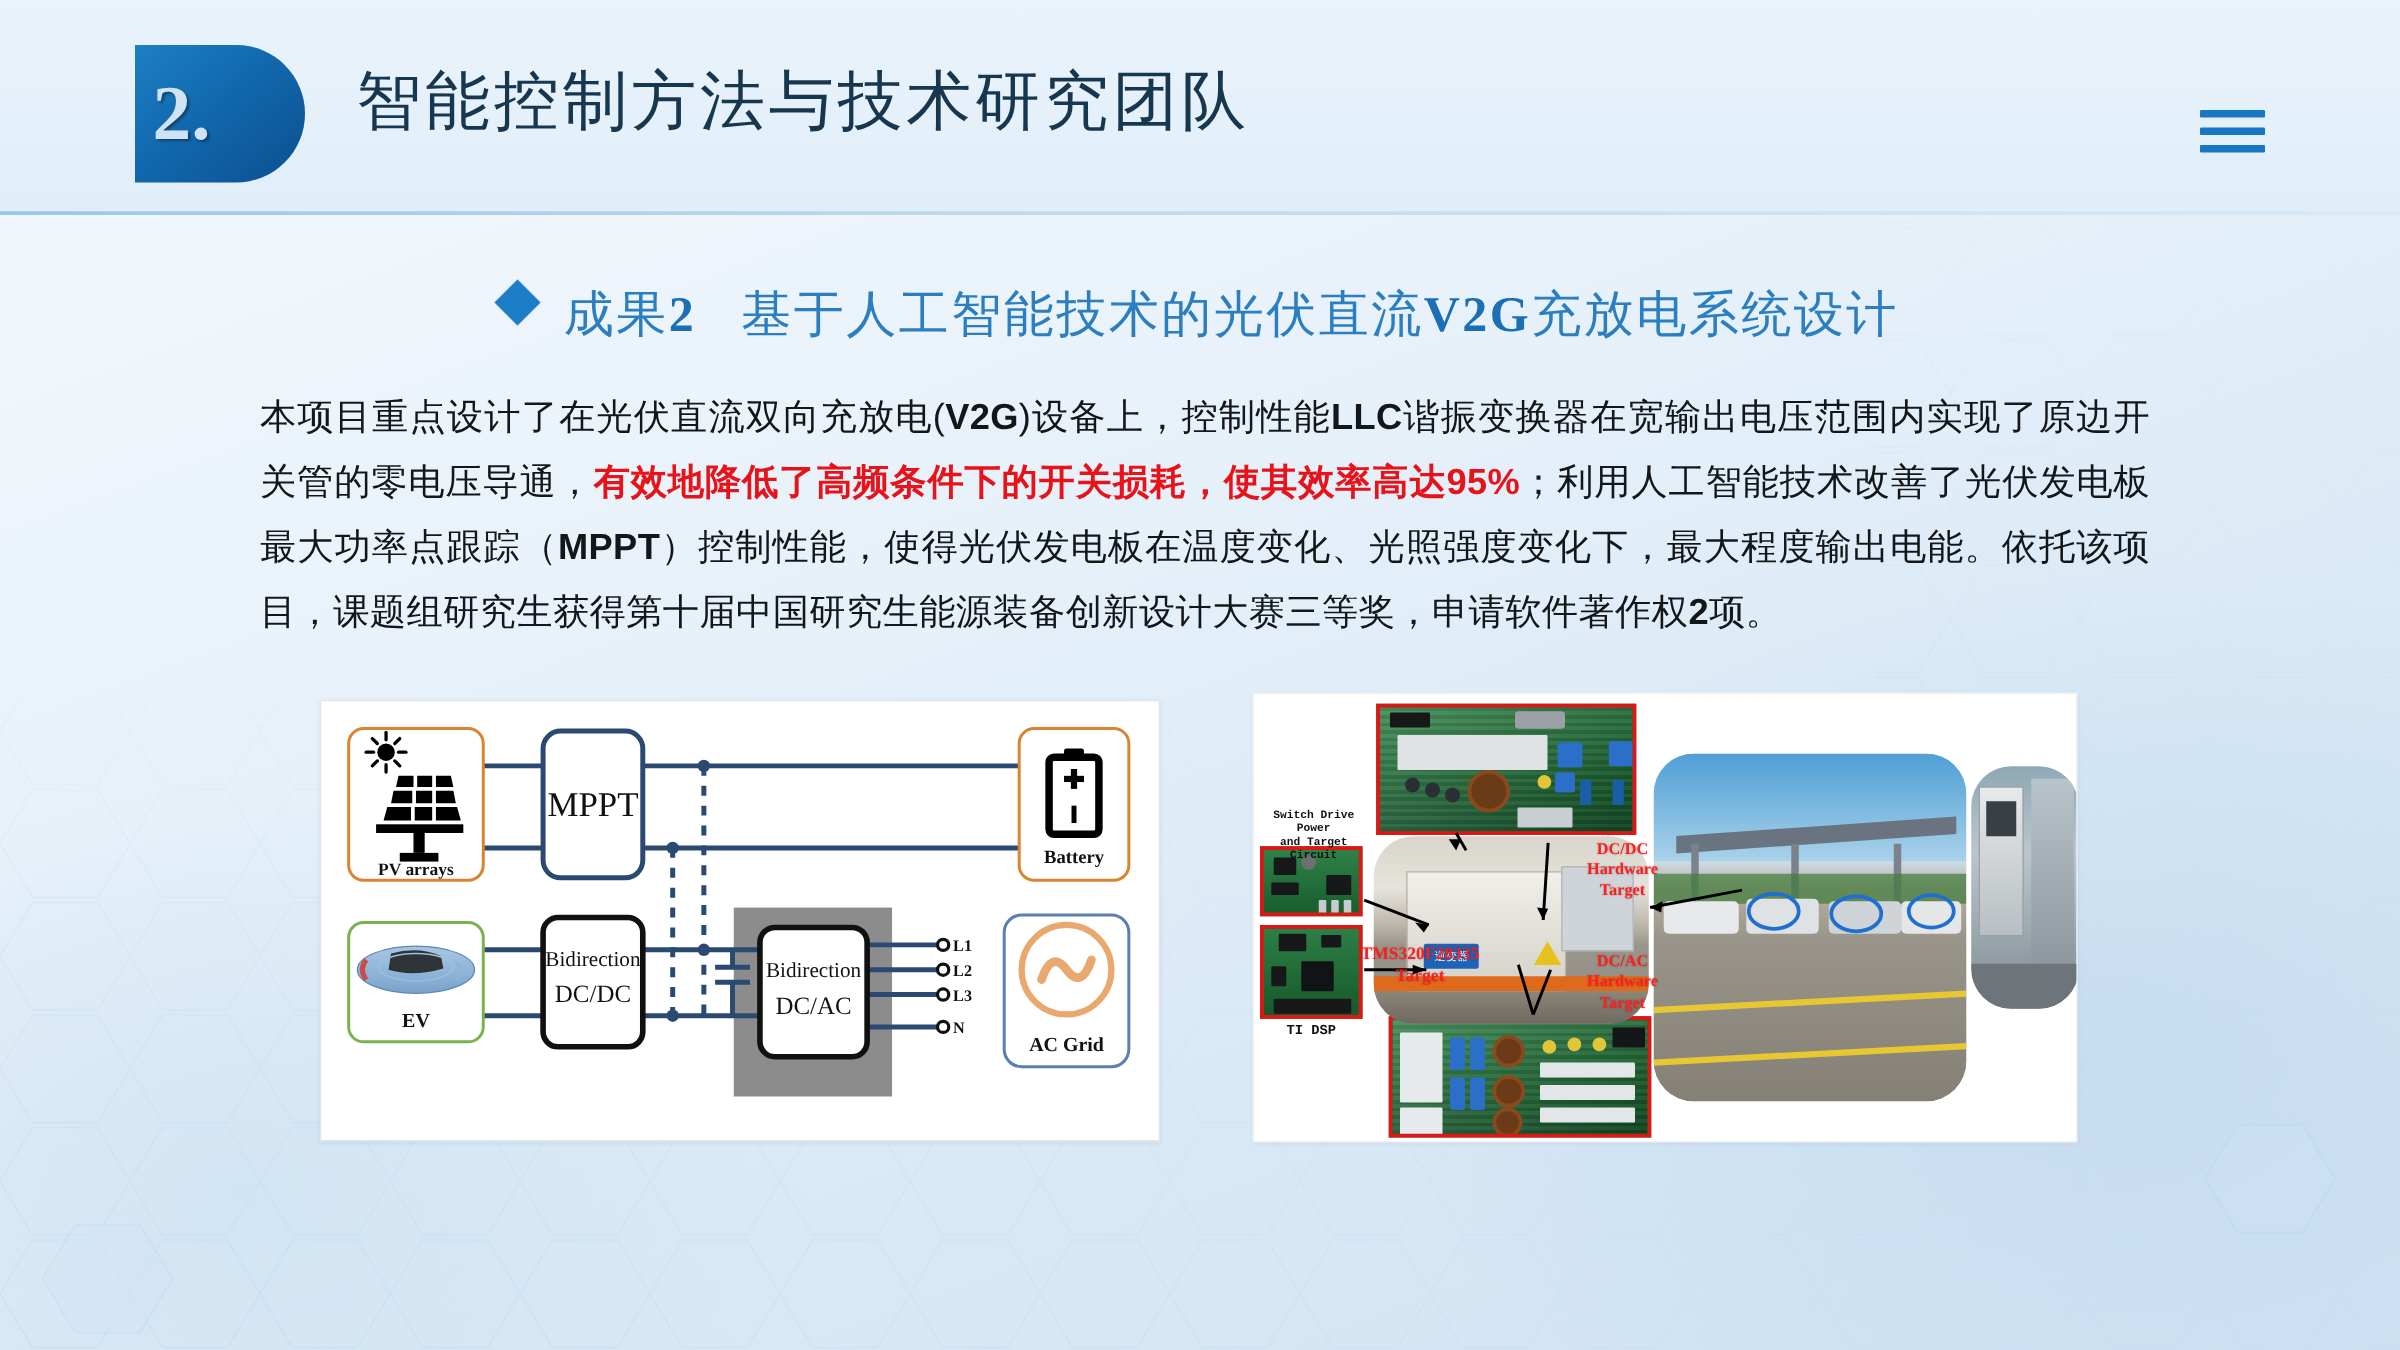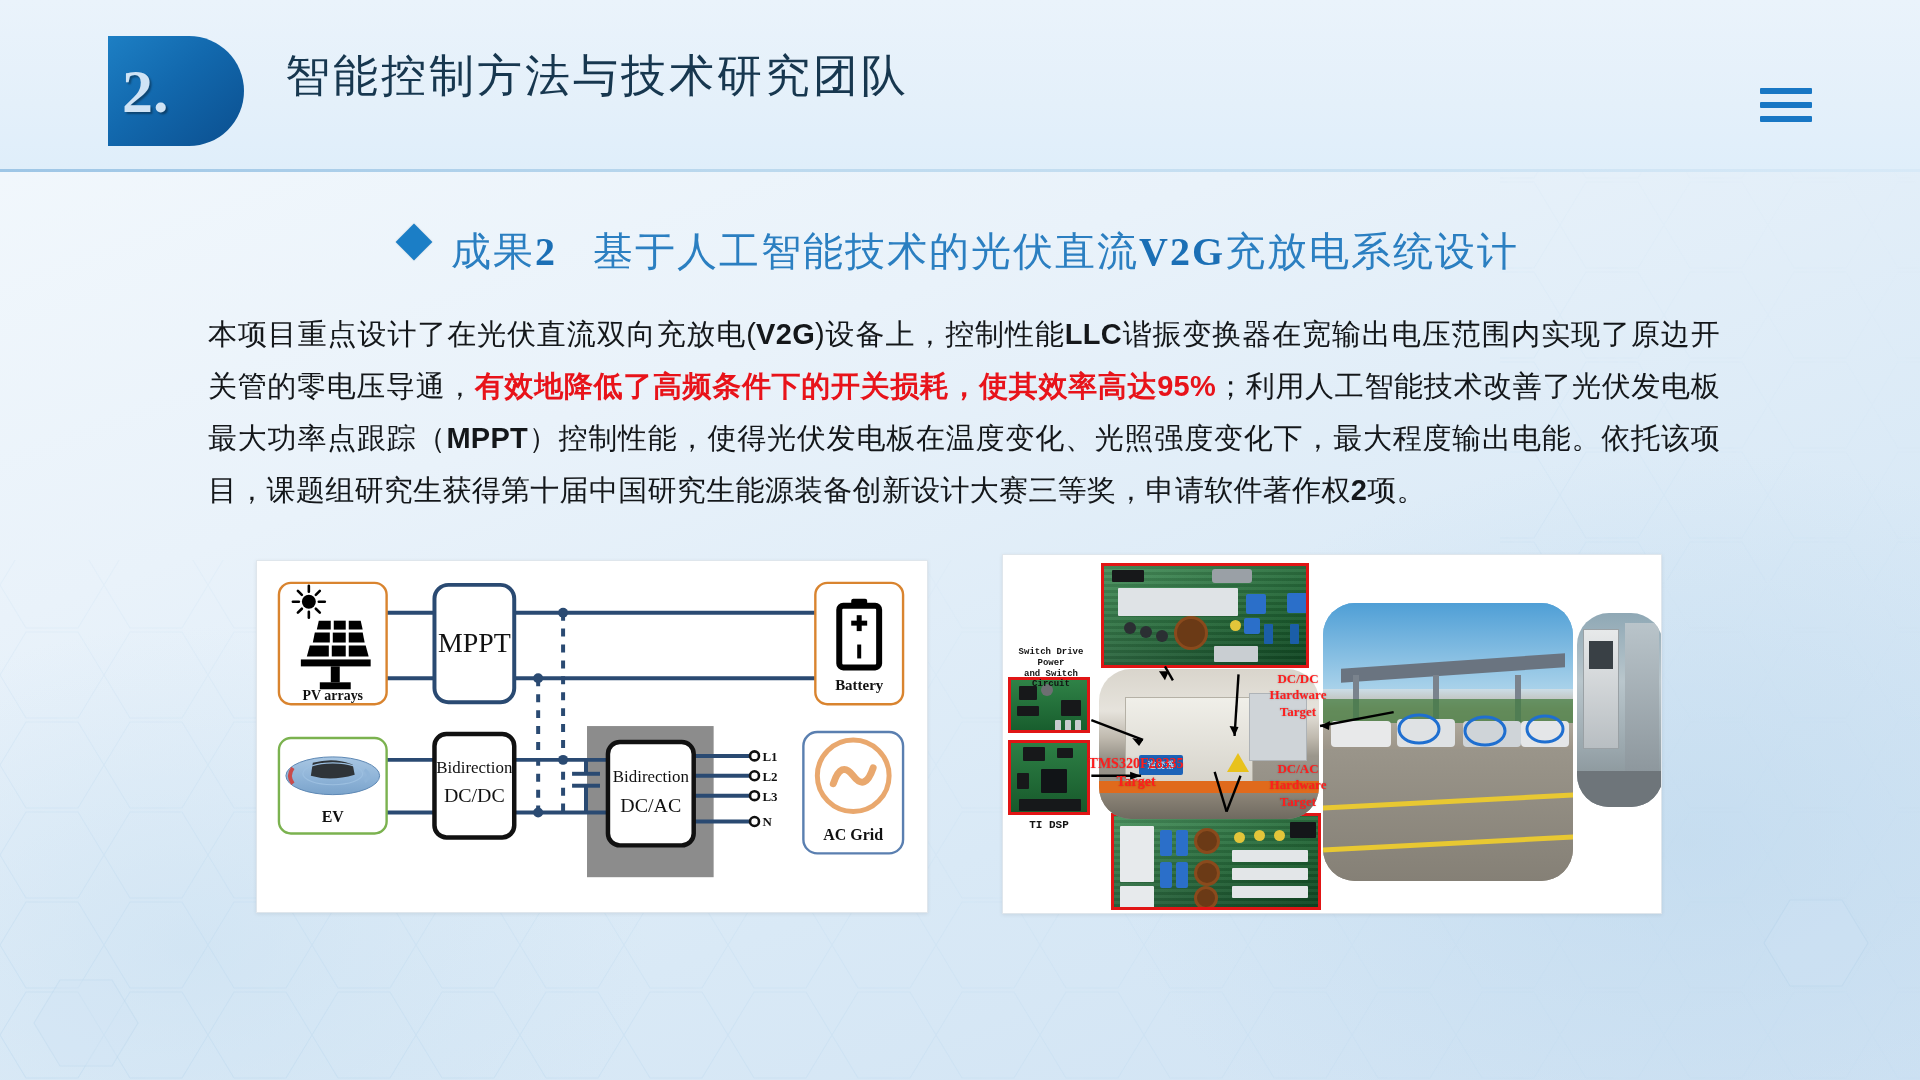--- a/index.html
+++ b/index.html
@@ -45,21 +45,21 @@
   .num-badge span {
     font-family: "Liberation Serif", "DejaVu Serif", serif;
     font-weight: 700; font-size: 62px; color: #cfe3f5;
     text-shadow: 2px 2px 2px rgba(0,0,0,.35);
     letter-spacing: 0px;
   }
 
   .header-title {
     position: absolute; left: 285px; top: 46px;
     font-family: "Liberation Serif", "DejaVu Serif", serif;
-    font-size: 45px; color: #17374f; letter-spacing: 3px;
+    font-size: 52px; color: #17374f; letter-spacing: 3px;
     white-space: nowrap;
   }
 
   .hamburger {
     position: absolute; right: 108px; top: 88px;
     width: 52px; height: 34px;
     display: flex; flex-direction: column; justify-content: space-between;
   }
   .hamburger i { display:block; height: 6px; background: #1877c4; border-radius: 1px; }
 
@@ -475,21 +475,21 @@
           <path d="M140 186 l-11 -2 l7 8 z"></path>
           <path d="M138 222 l-11 -4 l0 8 z"></path>
           <path d="M232 182 l-5 -10 l9 1 z"></path>
           <path d="M162 126 l-6 -9 l10 0 z"></path>
           <path d="M318 172 l10 -5 l-1 9 z"></path>
         </g>
       </svg>
 
       <div class="annot-dark" style="left:2px; top:92px; width:92px; font-size:9px;">
         <span>Switch Drive Power</span><br>
-        <span>and Switch Circuit</span>
+        <span>and Target Circuit</span>
       </div>
       <div class="annot-dark" style="left:6px; top:264px; width:80px; font-size:11px;">TI DSP</div>
 
       <div class="annot-red" style="left:240px; top:116px; width:110px; font-size:13px;">
         <span>DC/DC</span><br>
         <span>Hardware</span><br>
         <span>Target</span>
       </div>
 
       <div class="annot-red" style="left:240px; top:206px; width:110px; font-size:13px;">

